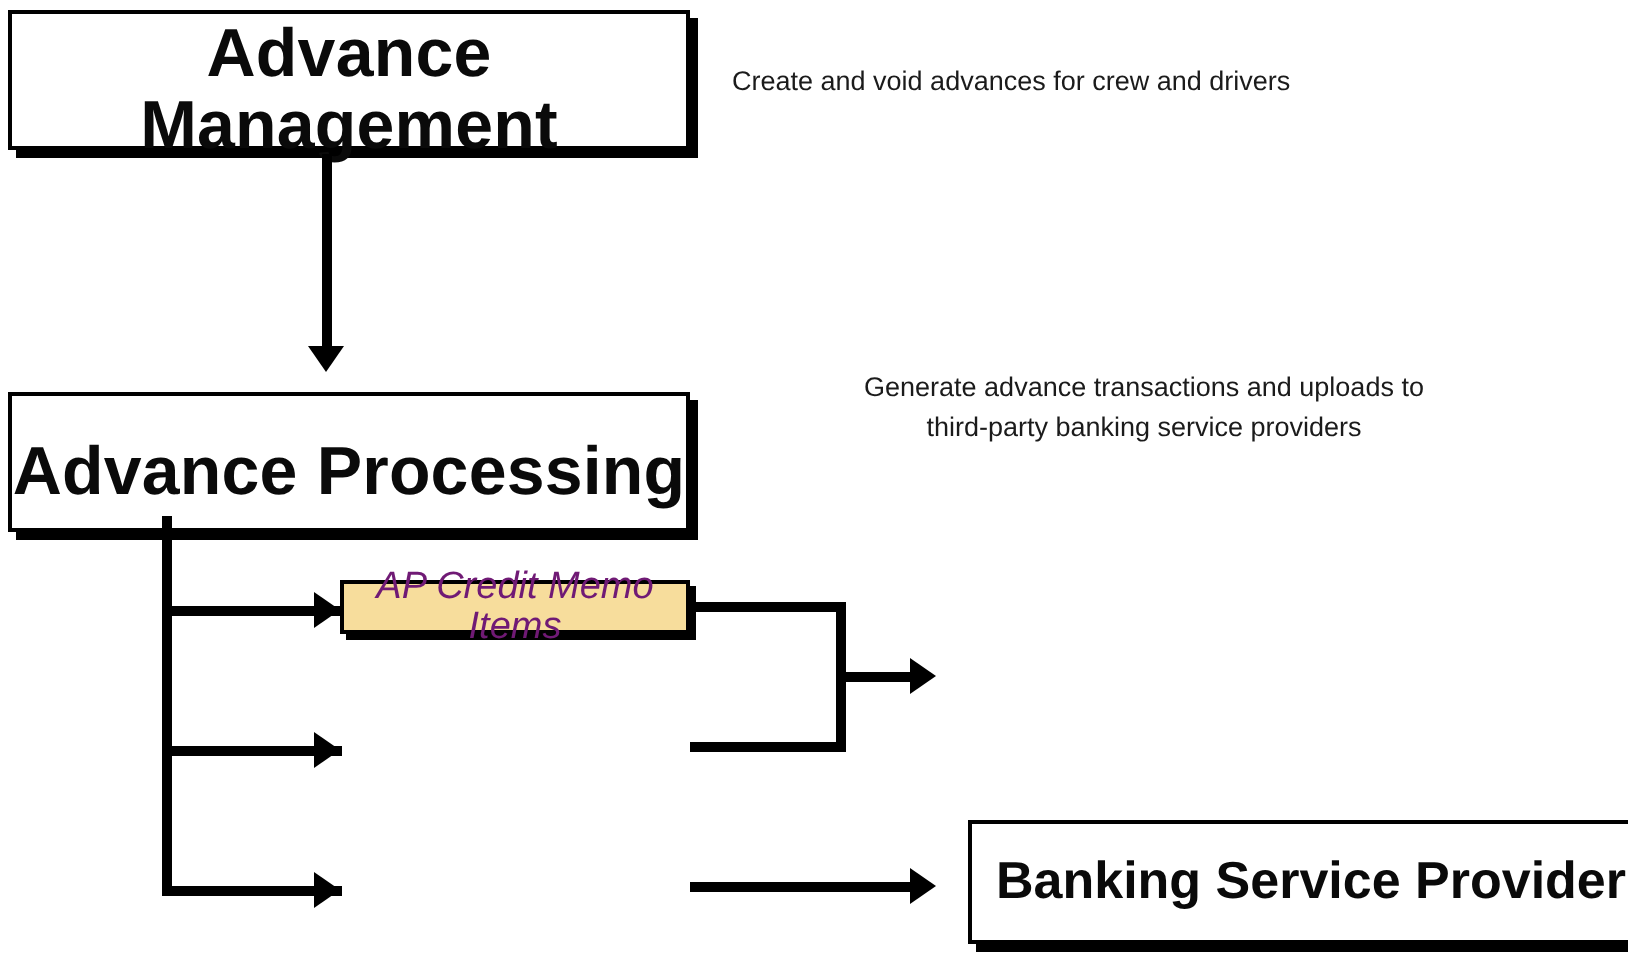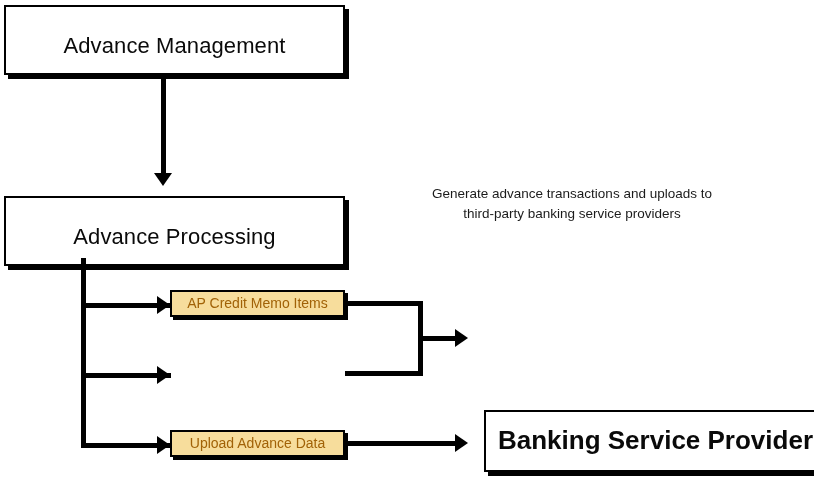--- a/index.html
+++ b/index.html
@@ -36,42 +36,43 @@
     width: 100%;
     text-align: center;
     line-height: 1.05;
   }
 
   
   .node.primary {
     border-width: 2px;
   }
   .node.primary .node-label {
-    font-size: 22px;
-    font-weight: normal;
+    font-size: 34px;
+    font-weight: bold;
     letter-spacing: 0.1px;
     margin-top: 11px;
   }
 
   
   .node.system .node-label {
     font-size: 26px;
     font-weight: bold;
   }
 
   
   .node.subitem {
     background: #f7dd9c;
     border: 2px solid #000000;
     box-shadow: 3px 3px 0 0 #000000;
   }
   .node.subitem .node-label {
-    font-size: 14px;
+    font-size: 19px;
     font-weight: normal;
-    color: #a16207;
+    color: #701a75;
+    font-style: italic;
   }
 
   
   .annotation {
     position: absolute;
     font-size: 13.5px;
     line-height: 20px;
     color: #1b1b1b;
     white-space: pre-line;
   }
@@ -106,20 +107,21 @@
 </style>
 </head>
 <body>
 
 <div id="canvas">
 
   <div class="node primary" style="left:4px; top:5px; width:341px; height:70px;">
     <span class="node-label">Advance Management</span>
   </div>
 
+  <div class="annotation" style="left:366px; top:31px; width:420px;">Create and void advances for crew and drivers</div>
 
   <div class="line-v" style="left:161px; top:77px; height:98px;"></div>
   <div class="arrow-down" style="left:154px; top:173px;"></div>
 
   <div class="node primary" style="left:4px; top:196px; width:341px; height:70px;">
     <span class="node-label">Advance Processing</span>
   </div>
 
   <div class="annotation" style="left:372px; top:184px; width:400px;text-align:center;">Generate advance transactions and uploads to
 third-party banking service providers</div>
@@ -133,23 +135,20 @@
   <div class="arrow-right" style="left:157px; top:366px;"></div>
 
   <div class="line-h" style="left:81px; top:443px; width:90px;"></div>
   <div class="arrow-right" style="left:157px; top:436px;"></div>
 
   <div class="node subitem" style="left:170px; top:290px; width:175px; height:27px;">
     <span class="node-label">AP Credit Memo Items</span>
   </div>
 
 
-  <div class="node subitem" style="left:170px; top:430px; width:175px; height:27px;">
-    <span class="node-label">Upload Advance Data</span>
-  </div>
 
   <div class="line-h" style="left:345px; top:301px; width:78px;"></div>
   <div class="line-h" style="left:345px; top:371px; width:78px;"></div>
   <div class="line-v" style="left:418px; top:301px; height:75px;"></div>
   <div class="line-h" style="left:418px; top:336px; width:42px;"></div>
   <div class="arrow-right" style="left:455px; top:329px;"></div>
 
   <div class="line-h" style="left:345px; top:441px; width:115px;"></div>
   <div class="arrow-right" style="left:455px; top:434px;"></div>
 

